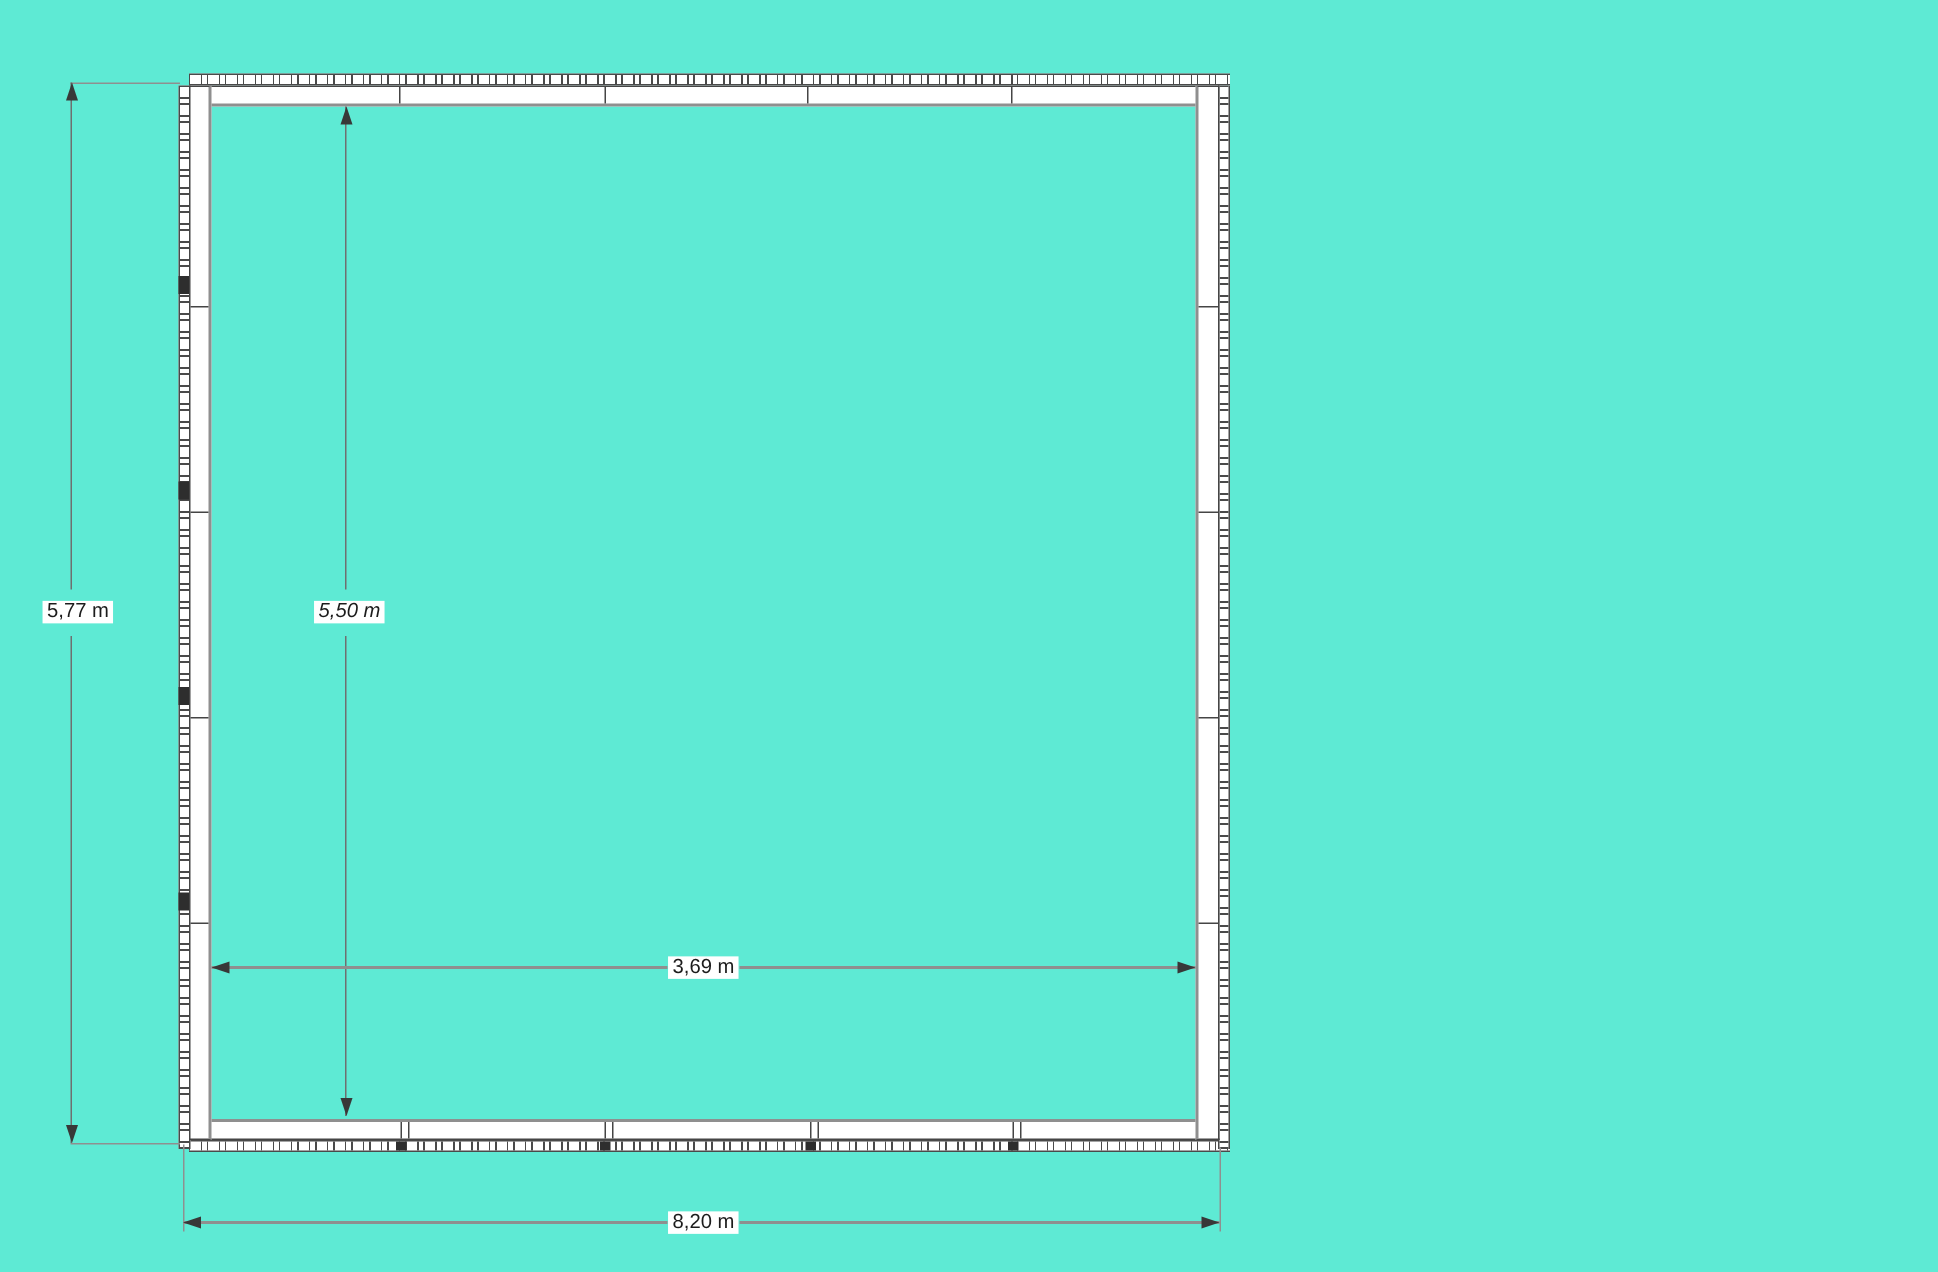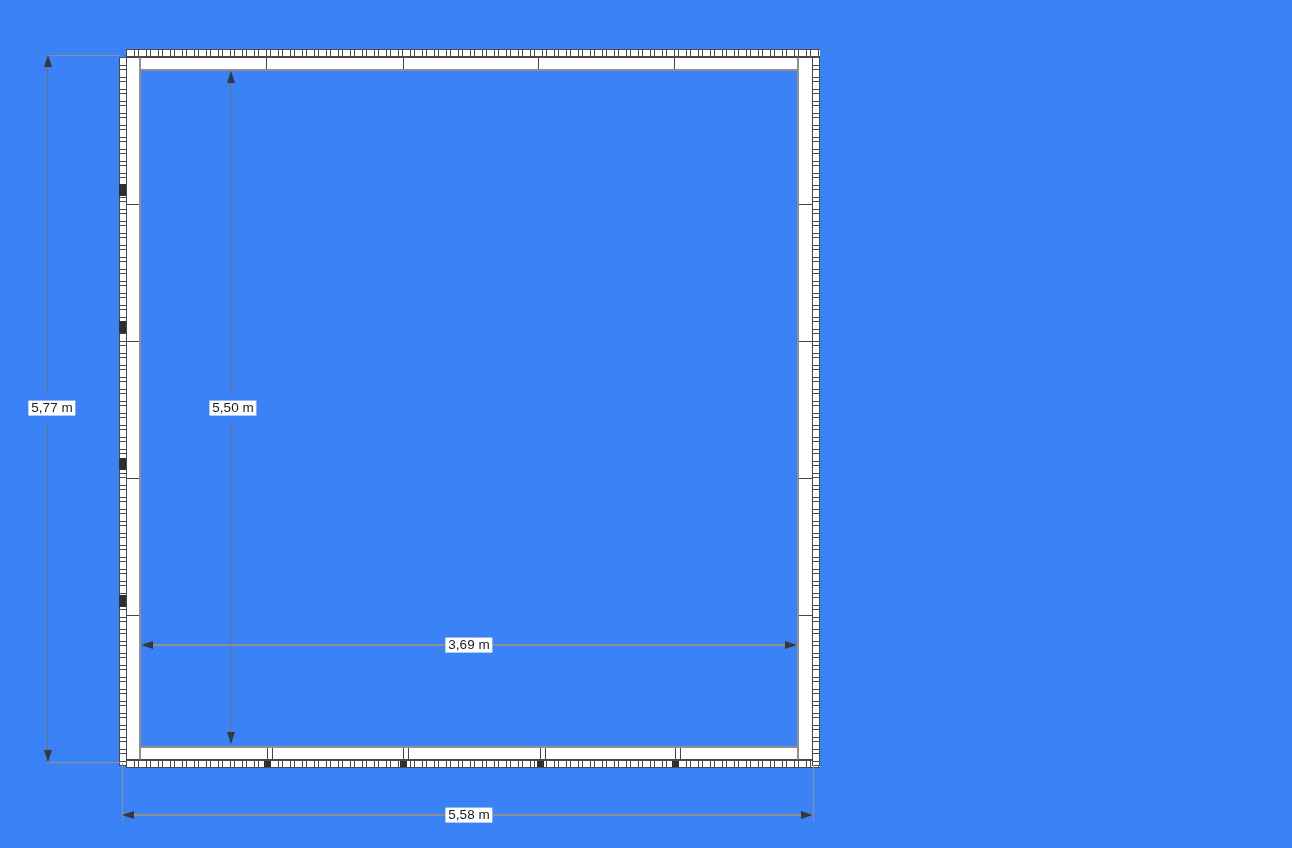--- a/index.html
+++ b/index.html
@@ -1,18 +1,18 @@
 <!DOCTYPE html>
 <html><head>
 <meta charset="utf-8">
 <style>
   html,body{margin:0;padding:0;background:#fff;}
   *{box-sizing:border-box;}
   .canvas{
-    position:relative;width:1292px;height:848px;background:#3b82f6;overflow:hidden;
+    position:relative;width:1292px;height:848px;background:#5eead4;overflow:hidden;
     font-family:"Liberation Sans",sans-serif;
   }
   .abs{position:absolute;}
 
   
   .clad-h{
     border-top:1px solid #4a4a4a;border-bottom:1px solid #4a4a4a;background-color:#fff;
     background-image:repeating-linear-gradient(90deg,#4a4a4a 0 1px,transparent 1px 8px,#4a4a4a 8px 9px,transparent 9px 12px);
   }
   .clad-v{
@@ -102,34 +102,34 @@
     <div class="arr arr-up" style="left:44px;top:55px;"></div>
     <div class="arr arr-down" style="left:44px;top:750px;"></div>
     <div class="dim-label" style="left:52px;top:408px;">5,77 m</div>
   </div>
 
   <div>
     <div class="abs dimline-v" style="left:230px;top:71px;height:322px;"></div>
     <div class="abs dimline-v" style="left:230px;top:424px;height:320px;"></div>
     <div class="arr arr-up" style="left:227px;top:71px;"></div>
     <div class="arr arr-down" style="left:227px;top:732px;"></div>
-    <div class="dim-label" style="left:233px;top:408px;">5,50 m</div>
+    <div class="dim-label" style="left:233px;top:408px;font-style:italic;">5,50 m</div>
   </div>
 
   <div>
     <div class="abs dimline-h" style="left:141px;top:644px;width:304px;"></div>
     <div class="abs dimline-h" style="left:493px;top:644px;width:304px;"></div>
     <div class="arr arr-left" style="left:141px;top:641px;"></div>
     <div class="arr arr-right" style="left:785px;top:641px;"></div>
     <div class="dim-label" style="left:469px;top:645px;">3,69 m</div>
   </div>
 
   <div>
     <div class="abs extline" style="left:122px;top:763px;width:1px;height:58px;"></div>
     <div class="abs extline" style="left:813px;top:765px;width:1px;height:56px;"></div>
     <div class="abs dimline-h" style="left:122px;top:814px;width:323px;"></div>
     <div class="abs dimline-h" style="left:493px;top:814px;width:320px;"></div>
     <div class="arr arr-left" style="left:122px;top:811px;"></div>
     <div class="arr arr-right" style="left:801px;top:811px;"></div>
-    <div class="dim-label" style="left:469px;top:815px;">5,58 m</div>
+    <div class="dim-label" style="left:469px;top:815px;">8,20 m</div>
   </div>
 
 </div>
 
 </body></html>

